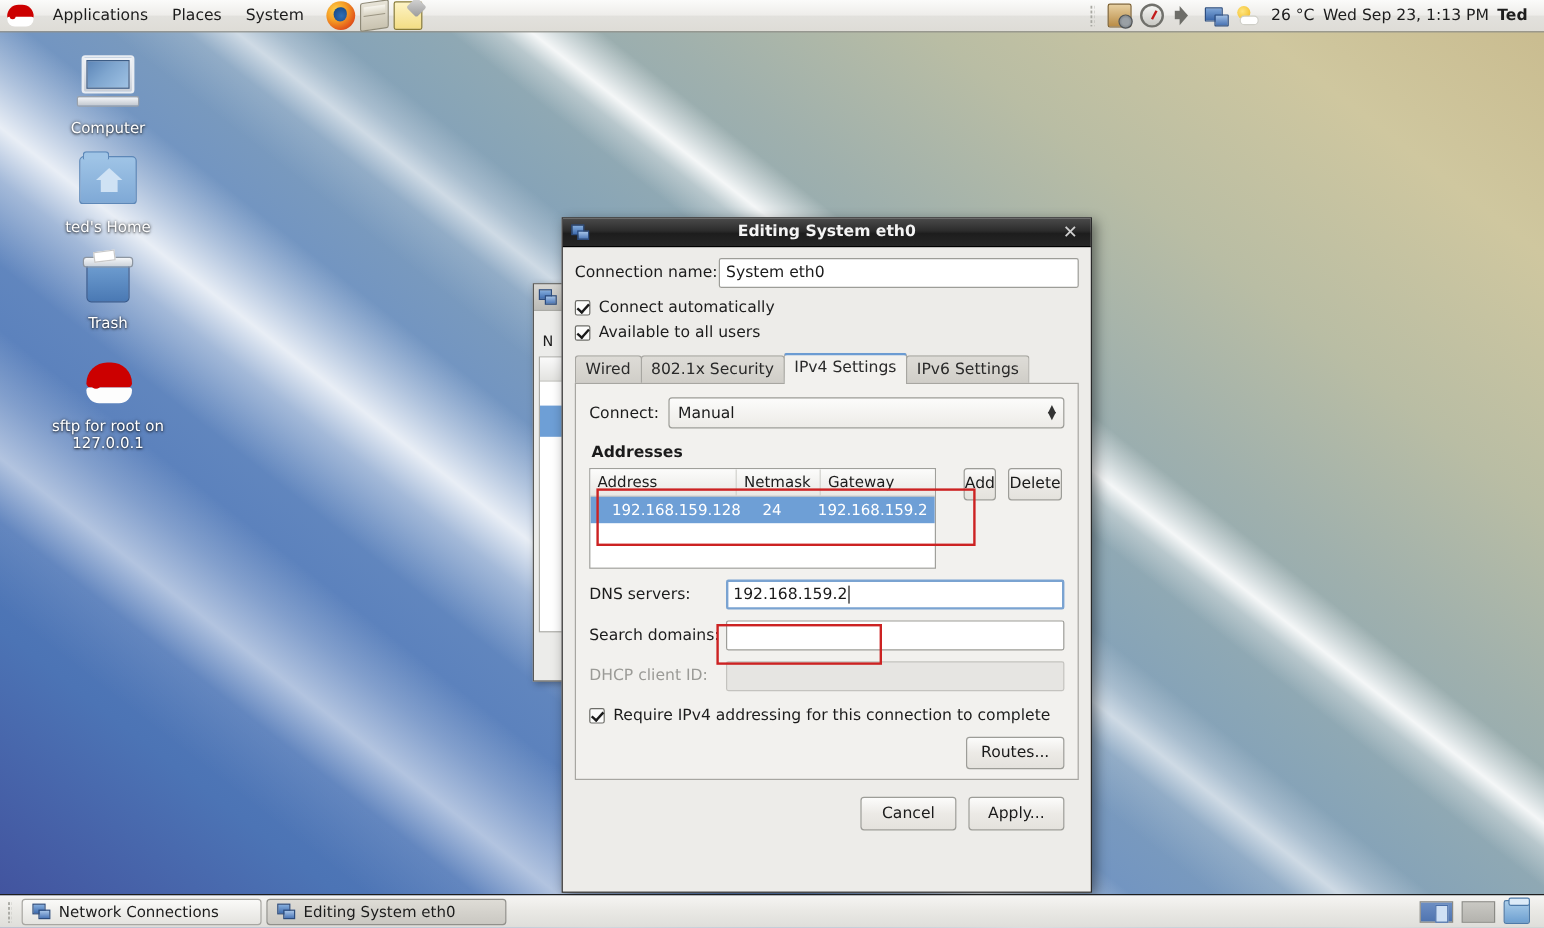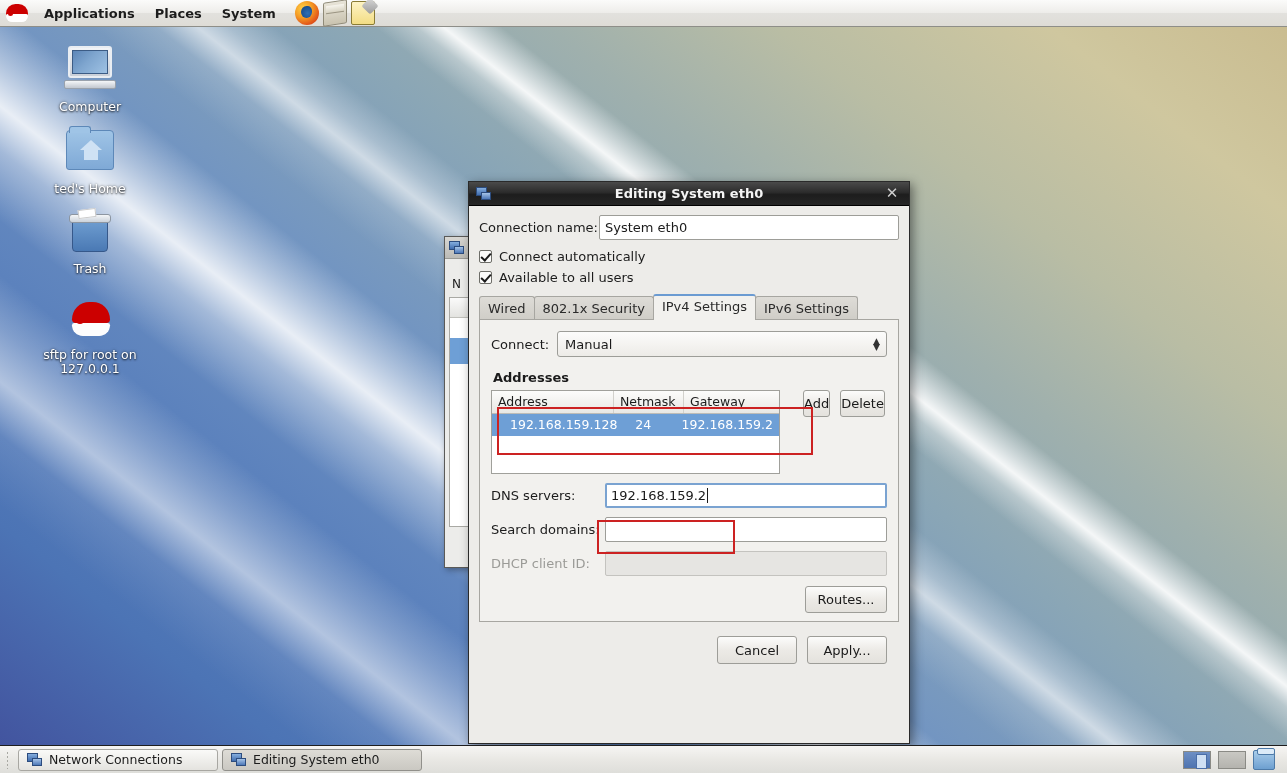--- a/index.html
+++ b/index.html
@@ -45,21 +45,21 @@
   }
 
   
   #top-panel {
     position: absolute; top: 0; left: 0; width: 1287px; height: 27px;
     background: linear-gradient(to bottom, #fbfbfa 0%, #eeedea 48%, #e2e1dd 52%, #dedcd6 100%);
     border-bottom: 1px solid #8e8e88;
     display: flex; align-items: center;
     font-size: 13px; color: #1c1c1c;
   }
-  .menu-item { padding: 2px 9px; margin: 12px 1px; cursor: default; border-radius: 2px; font-weight: bold; }
+  .menu-item { padding: 2px 9px; margin: 12px 1px; cursor: default; border-radius: 2px; }
   .panel-sep { width: 7px; }
   .launcher { width: 24px; height: 24px; margin: 0 2px; position: relative; }
 
   
   .ff { border-radius: 50%;
     background: radial-gradient(circle at 34% 32%, #ffd24a 0%, #f49a24 40%, #e2551a 72%, #b02e11 100%); }
   .ff:after { content:""; position:absolute; left:6px; top:5px; width:11px; height:12px;
     border-radius:50% 40% 50% 50%;
     background: radial-gradient(circle at 60% 60%, #2f6fb5 0%, #1a4e8f 70%, #12356a 100%); }
 
@@ -397,20 +397,34 @@
       <div class="dot"></div>
   </div>
   <div class="menu-item">Applications</div>
   <div class="menu-item">Places</div>
   <div class="menu-item">System</div>
   <div class="panel-sep"></div>
   <div class="launcher ff"></div>
   <div class="launcher mailicon"></div>
   <div class="launcher editicon"></div>
 
+  <div id="tray">
+    <div class="dots"></div>
+    <div class="tray-ico pkg"></div>
+    <div class="tray-ico gauge"></div>
+    <div class="tray-ico spk"></div>
+    <div class="tray-ico netico"></div>
+    <div class="weather-ico">
+      <div class="sun"></div>
+        <div class="cloud"></div>
+    </div>
+    <div id="temp">26 °C</div>
+    <div id="clock">Wed Sep 23,  1:13 PM</div>
+    <div id="user">Ted</div>
+  </div>
 </div>
 
 <div id="dialog">
   <div id="titlebar">
     <div class="t-ico">
       <span class="wicon" style="width:18px;height:16px;display:block;">
           <span class="s1"></span>
           <span class="s2"></span>
         </span>
     </div>
@@ -483,20 +497,24 @@
       <div class="frow">
         <div class="lbl">Search domains:</div>
         <div class="tf"></div>
       </div>
 
       <div class="frow">
         <div class="lbl dim">DHCP client ID:</div>
         <div class="tf disabled"></div>
       </div>
 
+      <div class="chk-row" style="margin-top:13px;">
+        <div class="chkbox on"></div>
+        <div class="lbl">Require IPv4 addressing for this connection to complete</div>
+      </div>
 
       <div id="routes-row">
         <div class="btn" id="routes-btn">Routes...</div>
       </div>
     </div>
 
     <div id="dlg-actions">
       <div class="btn">Cancel</div>
       <div class="btn">Apply...</div>
     </div>

